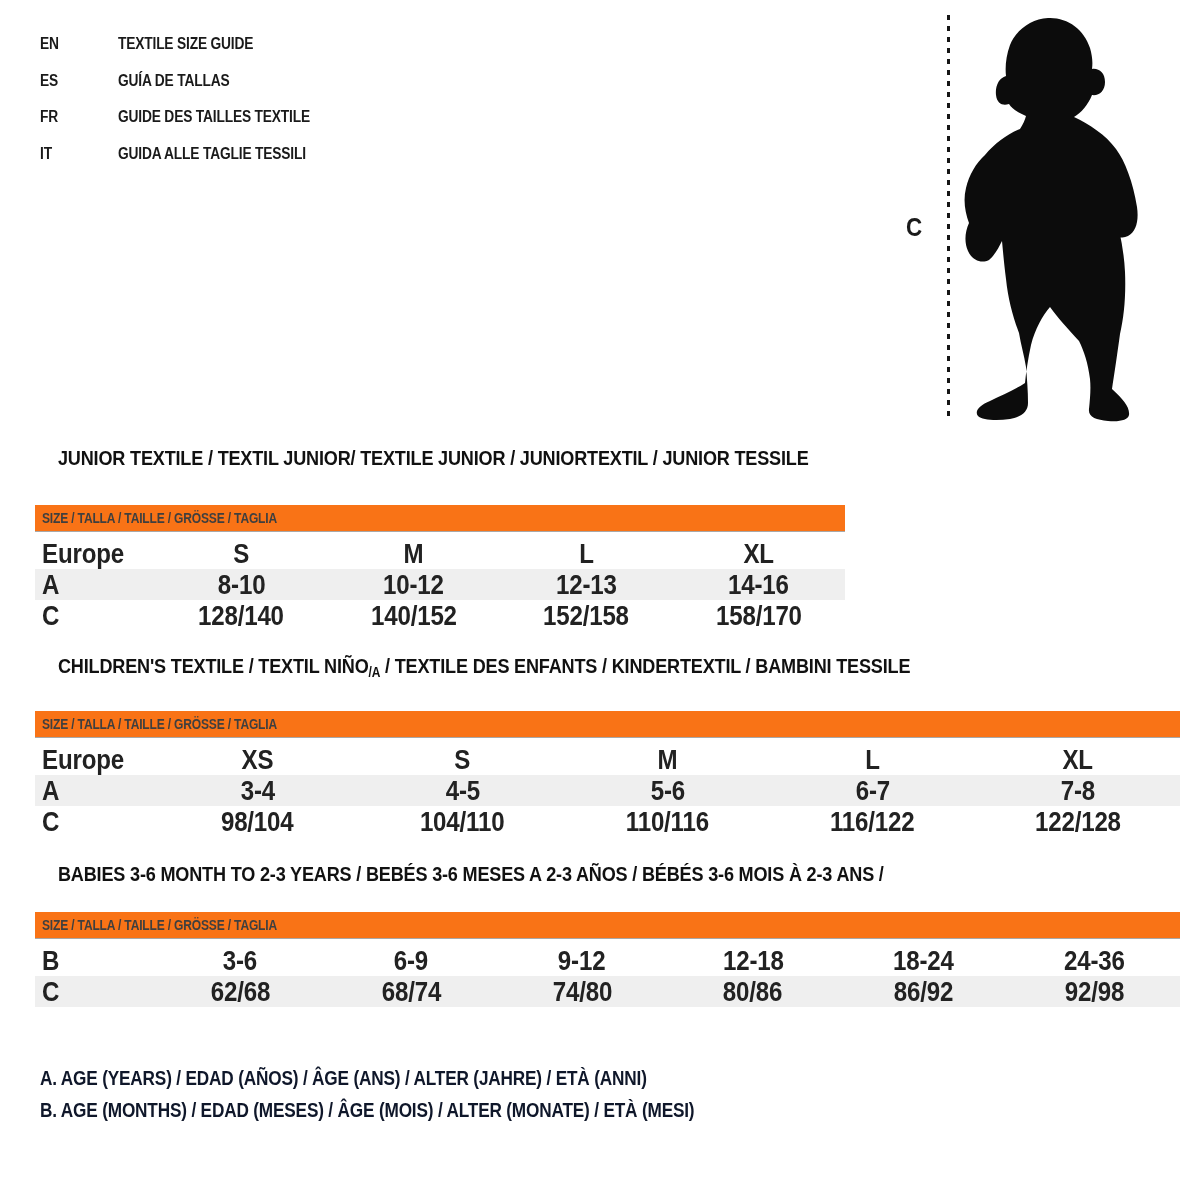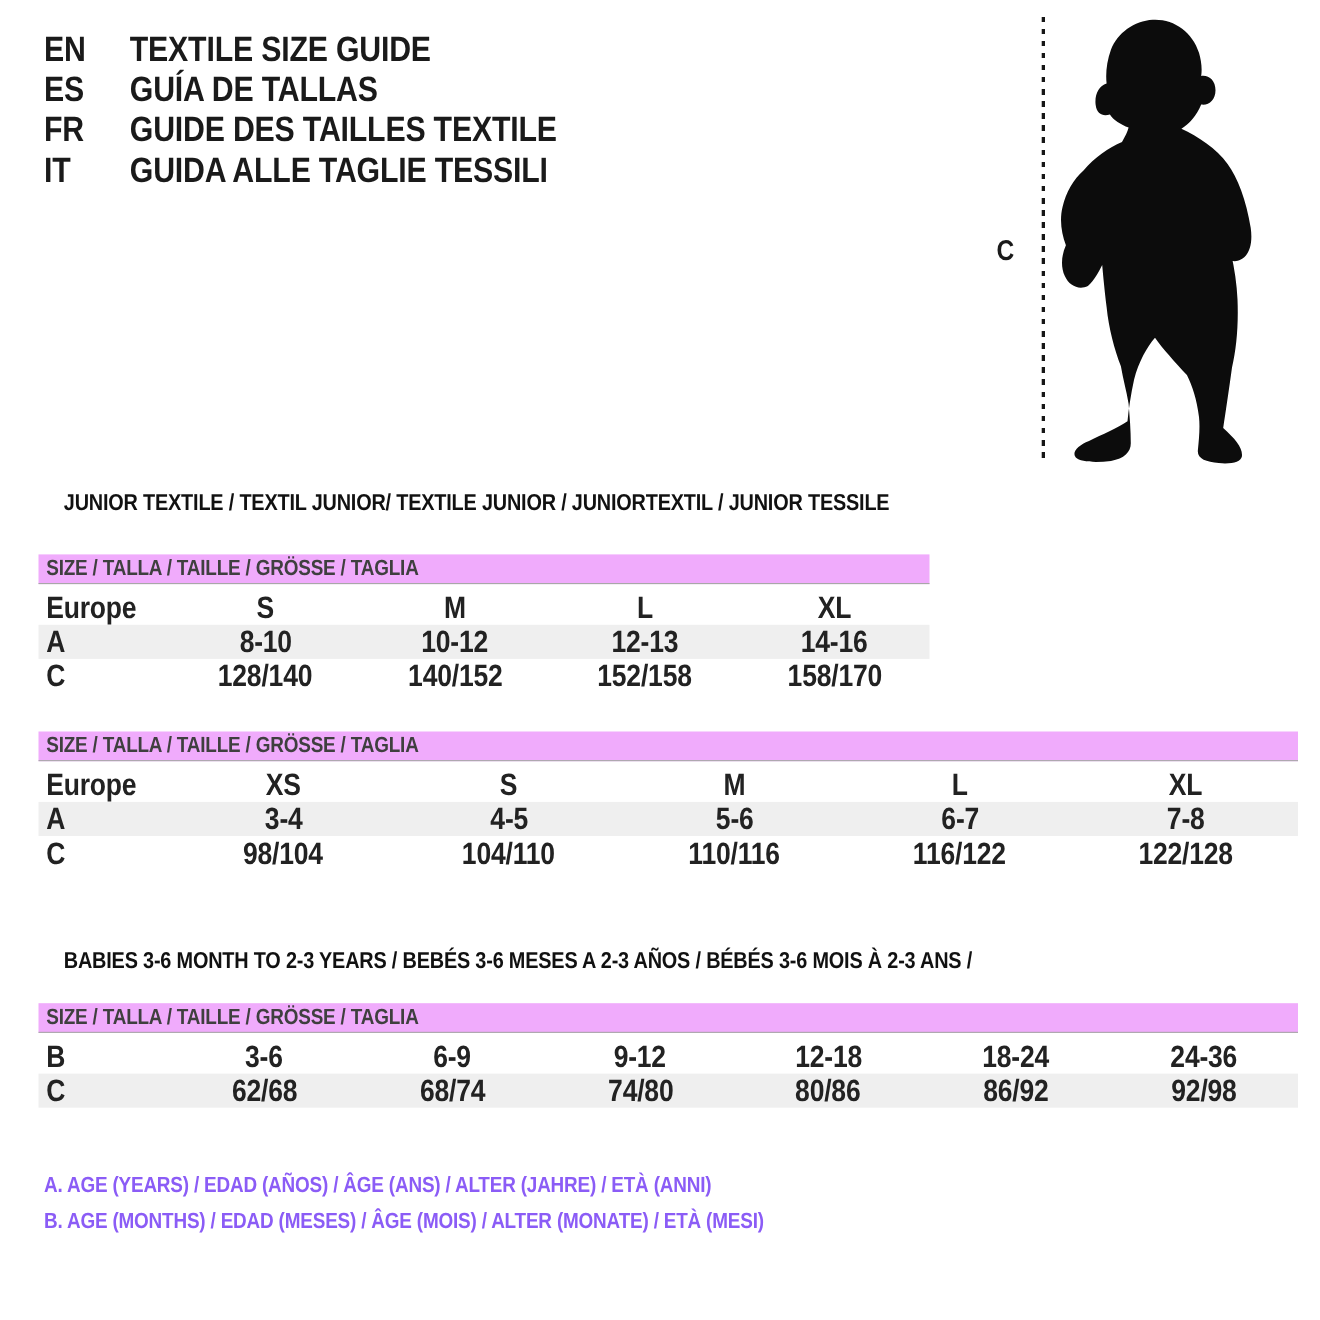--- a/index.html
+++ b/index.html
@@ -20,21 +20,21 @@
     transform: scaleX(0.86);
     white-space: nowrap;
     letter-spacing: -0.2px;
   }
   .cd  { transform-origin: 0 50%; }
   .cdc { transform-origin: 50% 50%; }
 
   
   .lang-list {
     left: 40px; top: 26px;
-    font-size: 32px; font-weight: bold; line-height: 36.5px;
+    font-size: 16px; font-weight: bold; line-height: 36.5px;
   }
   .lang-row { display: flex; }
   .lang-code { width: 78px; }
 
   
   .dash-line {
     left: 947px; top: 15px; width: 3px; height: 402px;
     background: repeating-linear-gradient(to bottom, #161616 0 5px, transparent 5px 11px);
   }
   .fig-label {
@@ -51,43 +51,43 @@
 
   .sec-title {
     margin: 16px; padding-left: 7px;
     font-size: 21px; font-weight: bold; line-height: 24px;
     color: #111111;
   }
   .s3 .sec-title { line-height: 32px; }
   .sub { font-size: 14px; vertical-align: -4px; }
 
   .size-bar {
-    height: 26px; background: #f0abfc;
+    height: 26px; background: #f97316;
     border-bottom: 1px solid #a8a8a8;
     display: flex; align-items: center; padding-left: 7px;
-    font-size: 20px; font-weight: bold; color: #3f3f3f;
+    font-size: 14px; font-weight: bold; color: #3f3f3f;
   }
   .s1 .size-bar { margin-top: 29px; }
   .s2 .size-bar { margin-top: 27px; }
   .s3 .size-bar { margin-top: 22px; }
 
   .tbody { margin-top: 6px; }
   .trow {
     display: flex; align-items: center; height: 31px;
     font-size: 28px; font-weight: bold; color: #222222;
   }
   .trow.shaded { background: #efefef; }
   .lbl { width: 120px; padding-left: 7px; box-sizing: border-box; }
   .val { flex: 1; text-align: center; }
 
   
   .legend {
     left: 40px; top: 1062px;
     font-size: 20px; font-weight: bold; line-height: 32px;
-    color: #8b5cf6;
+    color: #0f172a;
   }
 </style>
 </head>
 <body>
 
 <div class="abs lang-list">
   <div class="lang-row">
     <span class="lang-code cd">EN</span>
     <span class="cd">TEXTILE SIZE GUIDE</span>
   </div>
@@ -179,20 +179,23 @@
       <span class="lbl"><span class="cd">C</span></span>
       <span class="val"><span class="cdc">128/140</span></span>
       <span class="val"><span class="cdc">140/152</span></span>
       <span class="val"><span class="cdc">152/158</span></span>
       <span class="val"><span class="cdc">158/170</span></span>
     </div>
   </div>
 </section>
 
 <section class="size-section s2">
+  <h2 class="sec-title">
+    <span class="cd"><span>CHILDREN'S TEXTILE / TEXTIL NIÑO</span><span class="sub">/A</span><span> / TEXTILE DES ENFANTS / KINDERTEXTIL / BAMBINI TESSILE</span></span>
+  </h2>
   <div class="size-bar">
     <span class="cd">SIZE / TALLA / TAILLE / GRÖSSE / TAGLIA</span>
   </div>
   <div class="tbody">
     <div class="trow">
       <span class="lbl"><span class="cd">Europe</span></span>
       <span class="val"><span class="cdc">XS</span></span>
       <span class="val"><span class="cdc">S</span></span>
       <span class="val"><span class="cdc">M</span></span>
       <span class="val"><span class="cdc">L</span></span>

